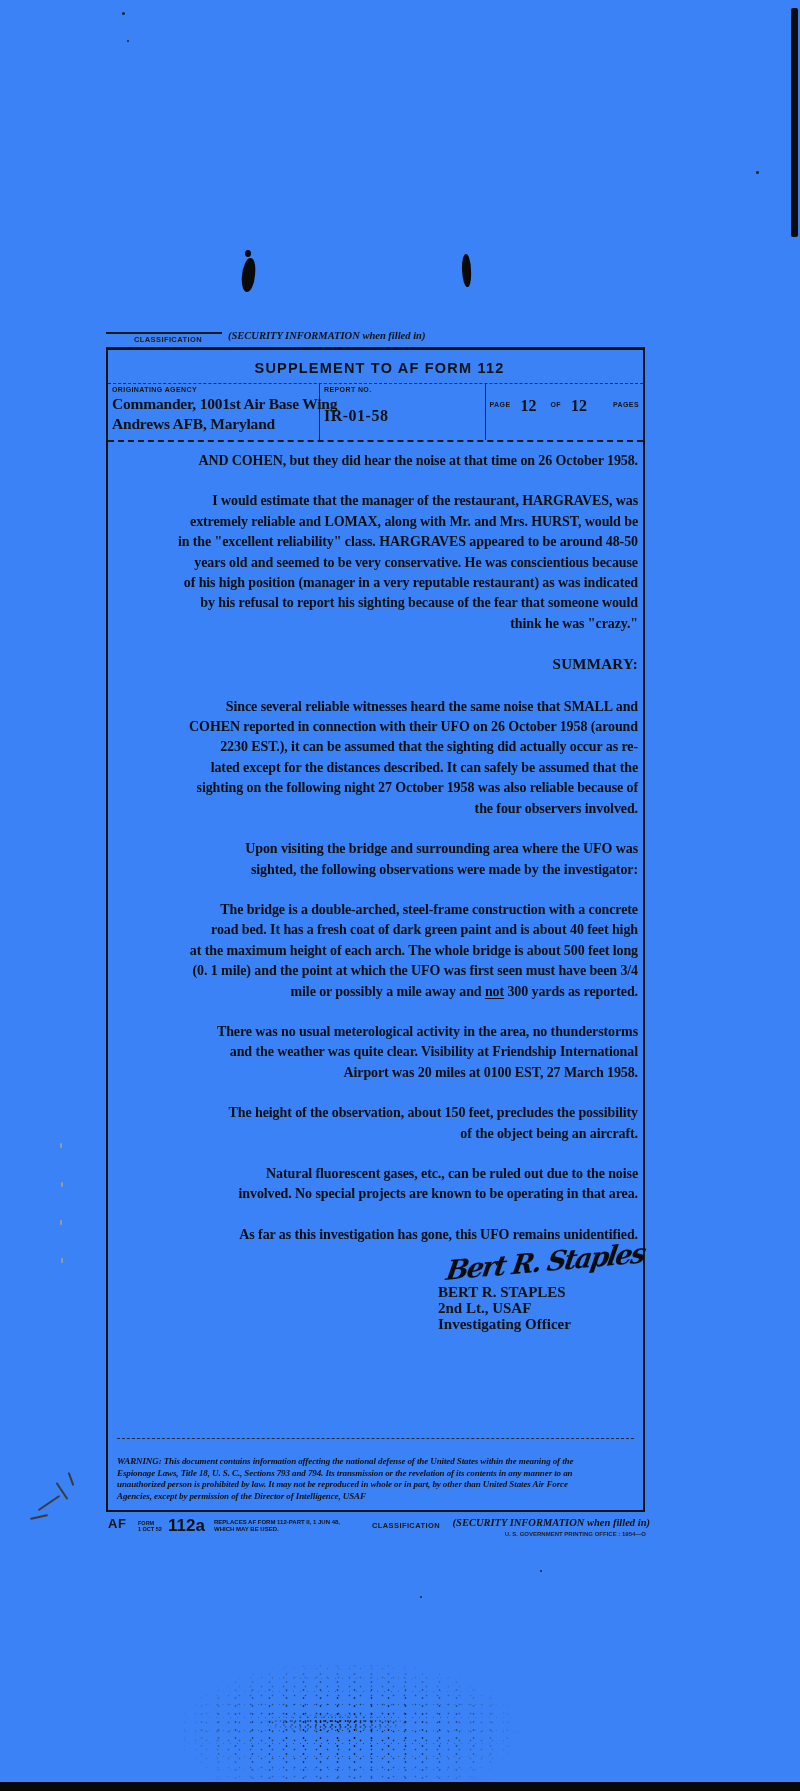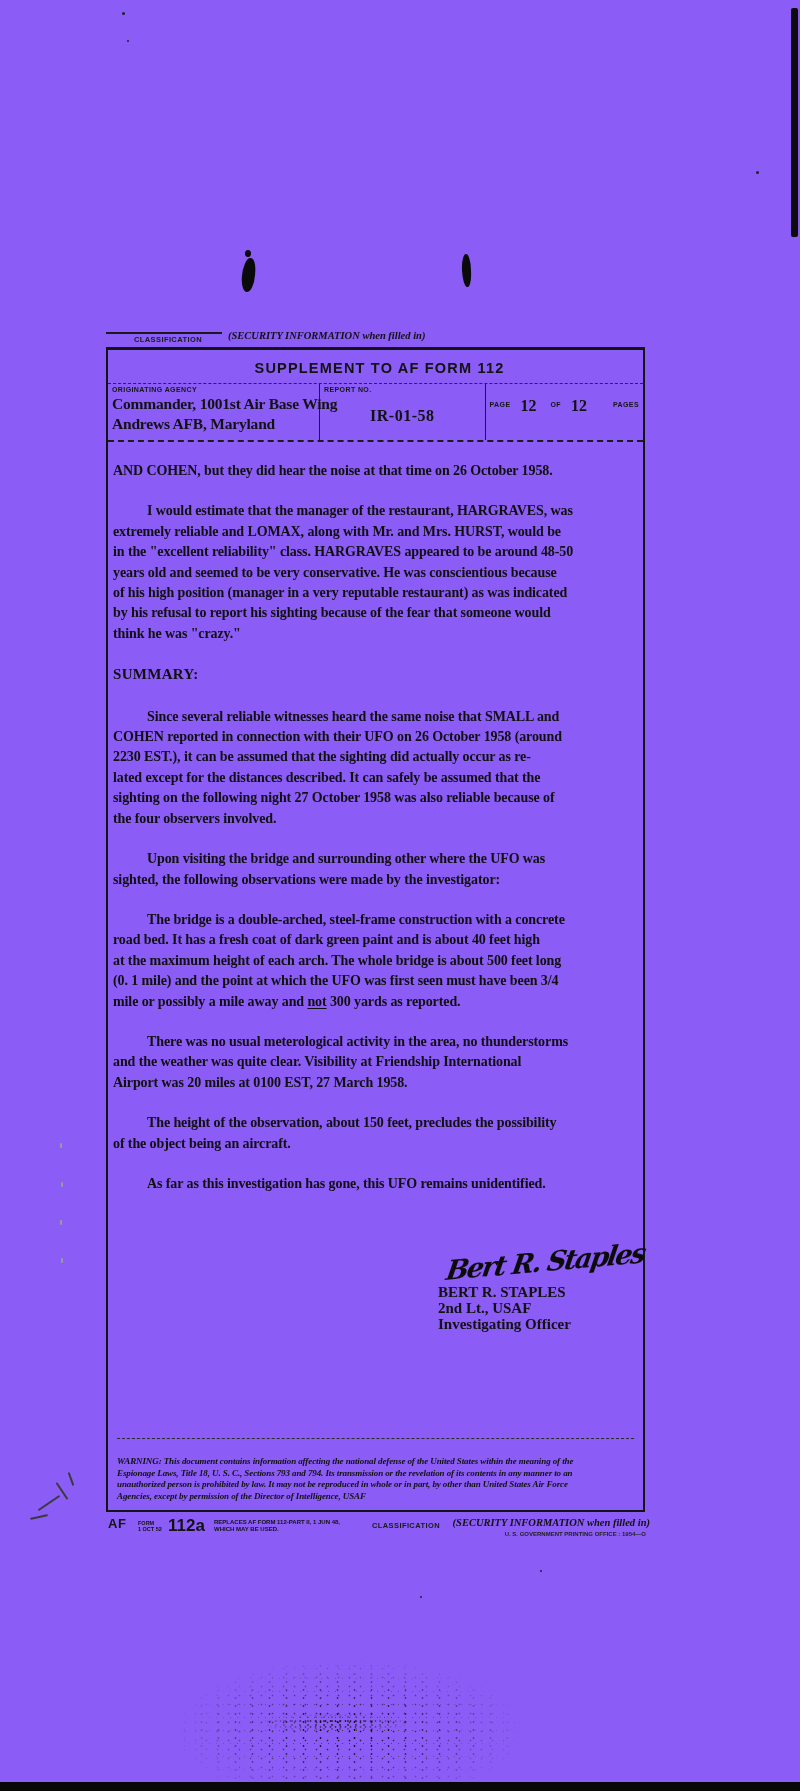--- a/index.html
+++ b/index.html
@@ -1,18 +1,18 @@
 <!DOCTYPE html>
 <html><head>
 <meta charset="utf-8">
 <style>
   html,body{margin:0;padding:0;}
   .page{
     position:relative; width:800px; height:1791px;
-    background:#8b5cf6; overflow:hidden;
+    background:#3b82f6; overflow:hidden;
     font-family:"Liberation Serif", serif; color:#121212;
   }
   
   .right-strip{position:absolute; left:791px; top:8px; width:7px; height:229px; background:#0c0c0c; border-radius:2px;}
   .bottom-bar{position:absolute; left:0; top:1782px; width:800px; height:9px; background:#080808;}
   .ink-blob{position:absolute; background:#0a0a0a;}
   .blob1{left:242px; top:258px; width:13px; height:34px; border-radius:60% 40% 55% 45%; transform:rotate(4deg);}
   .blob1dot{left:245px; top:250px; width:6px; height:7px; border-radius:50%;}
   .blob2{left:462px; top:254px; width:9px; height:33px; border-radius:50% 50% 45% 55%; transform:rotate(-2deg);}
   .speck{position:absolute; width:3px; height:3px; background:#222; border-radius:50%;}
@@ -54,30 +54,30 @@
     font-size:14.5px; letter-spacing:1.2px; padding:10px 0 7px 8px;
     border-bottom:1px dashed #2a2a2a;
   }
   .hdr-row{display:flex; border-bottom:2px dashed #1c1c1c; height:58px; box-sizing:border-box;}
   .hdr-cell{position:relative; box-sizing:border-box; padding:2px 4px;}
   .cell-agency{width:212px; border-right:1.5px solid #1c1c1c;}
   .cell-report{width:188px; border-right:1.5px solid #1c1c1c;}
   .cell-page{flex:1;}
   .field-label{font-family:"Liberation Sans",sans-serif; font-size:7px; font-weight:700; letter-spacing:.4px; color:#161616;}
   .agency-val{font-weight:700; font-size:15.5px; line-height:19px; white-space:nowrap; letter-spacing:-.2px; margin-top:1px;}
-  .report-val{font-weight:700; font-size:16px; text-align:center; margin-top:14px; letter-spacing:.5px;}
+  .report-val{font-weight:700; font-size:16px; margin-top:14px; letter-spacing:.5px;}
   .page-line{display:flex; align-items:flex-start; margin-top:8px;text-align:right;}
   .page-num{font-weight:700; font-size:16px; margin:3px 14px 0 10px;}
   .page-line .field-label{margin-top:7px;}
   .pages-label{margin-left:12px;}
   
   .body-text{padding:9px 5px 0 5px;}
   .body-text p{
-    margin:10px 0 20px 0; font-weight:700; font-size:14px; line-height:20.4px;
-    letter-spacing:-.1px; white-space:pre-line; color:#101010;
+    margin:0 0 20px 0; font-weight:700; font-size:14px; line-height:20.4px;
+    letter-spacing:-.1px; white-space:pre-line; color:#101010;text-align:right;
   }
   .body-text p.indent{text-indent:34px;}
   .body-text p.heading{font-size:15px; letter-spacing:.3px; margin-bottom:22px;}
   .body-text u{text-underline-offset:2px;}
   
   .sig-block{position:absolute; left:330px; top:905px; width:200px;}
   .sig-script{
     font-family:"DejaVu Serif",serif; font-style:italic; font-weight:700;
     font-size:27px; transform:rotate(-5deg) skewX(-14deg); transform-origin:left bottom;
     white-space:nowrap; letter-spacing:-2px; color:#0c0c0c; margin-left:6px;
@@ -166,32 +166,34 @@
 of his high position (manager in a very reputable restaurant) as was indicated
 by his refusal to report his sighting because of the fear that someone would
 think he was "crazy."</p>
         <p class="heading">SUMMARY:</p>
         <p class=" indent">Since several reliable witnesses heard the same noise that SMALL and
 COHEN reported in connection with their UFO on 26 October 1958 (around
 2230 EST.), it can be assumed that the sighting did actually occur as re-
 lated except for the distances described.  It can safely be assumed that the
 sighting on the following night 27 October 1958 was also reliable because of
 the four observers involved.</p>
-        <p class=" indent">Upon visiting the bridge and surrounding other where the UFO was
+        <p class=" indent">Upon visiting the bridge and surrounding area where the UFO was
 sighted, the following observations were made by the investigator:</p>
         <p class=" indent">The bridge is a double-arched, steel-frame construction with a concrete
 road bed.  It has a fresh coat of dark green paint and is about 40 feet high
 at the maximum height of each arch.  The whole bridge is about 500 feet long
 (0. 1 mile) and the point at which the UFO was first seen must have been 3/4
 mile or possibly a mile away and <u>not</u> 300 yards as reported.</p>
         <p class=" indent">There was no usual meterological activity in the area, no thunderstorms
 and the weather was quite clear.  Visibility at Friendship International
 Airport was 20 miles at 0100 EST, 27 March 1958.</p>
         <p class=" indent">The height of the observation, about 150 feet, precludes the possibility
 of the object being an aircraft.</p>
+        <p class=" indent">Natural fluorescent gases, etc., can be ruled out due to the noise
+involved.  No special projects are known to be operating in that area.</p>
         <p class=" indent">As far as this investigation has gone, this UFO remains unidentified.</p>
       </div>
 
     <div class="sig-block">
       <div class="sig-script">Bert R. Staples</div>
       <div class="sig-name">BERT R. STAPLES</div>
       <div class="sig-name">2nd Lt., USAF</div>
       <div class="sig-name">Investigating Officer</div>
     </div>
 

